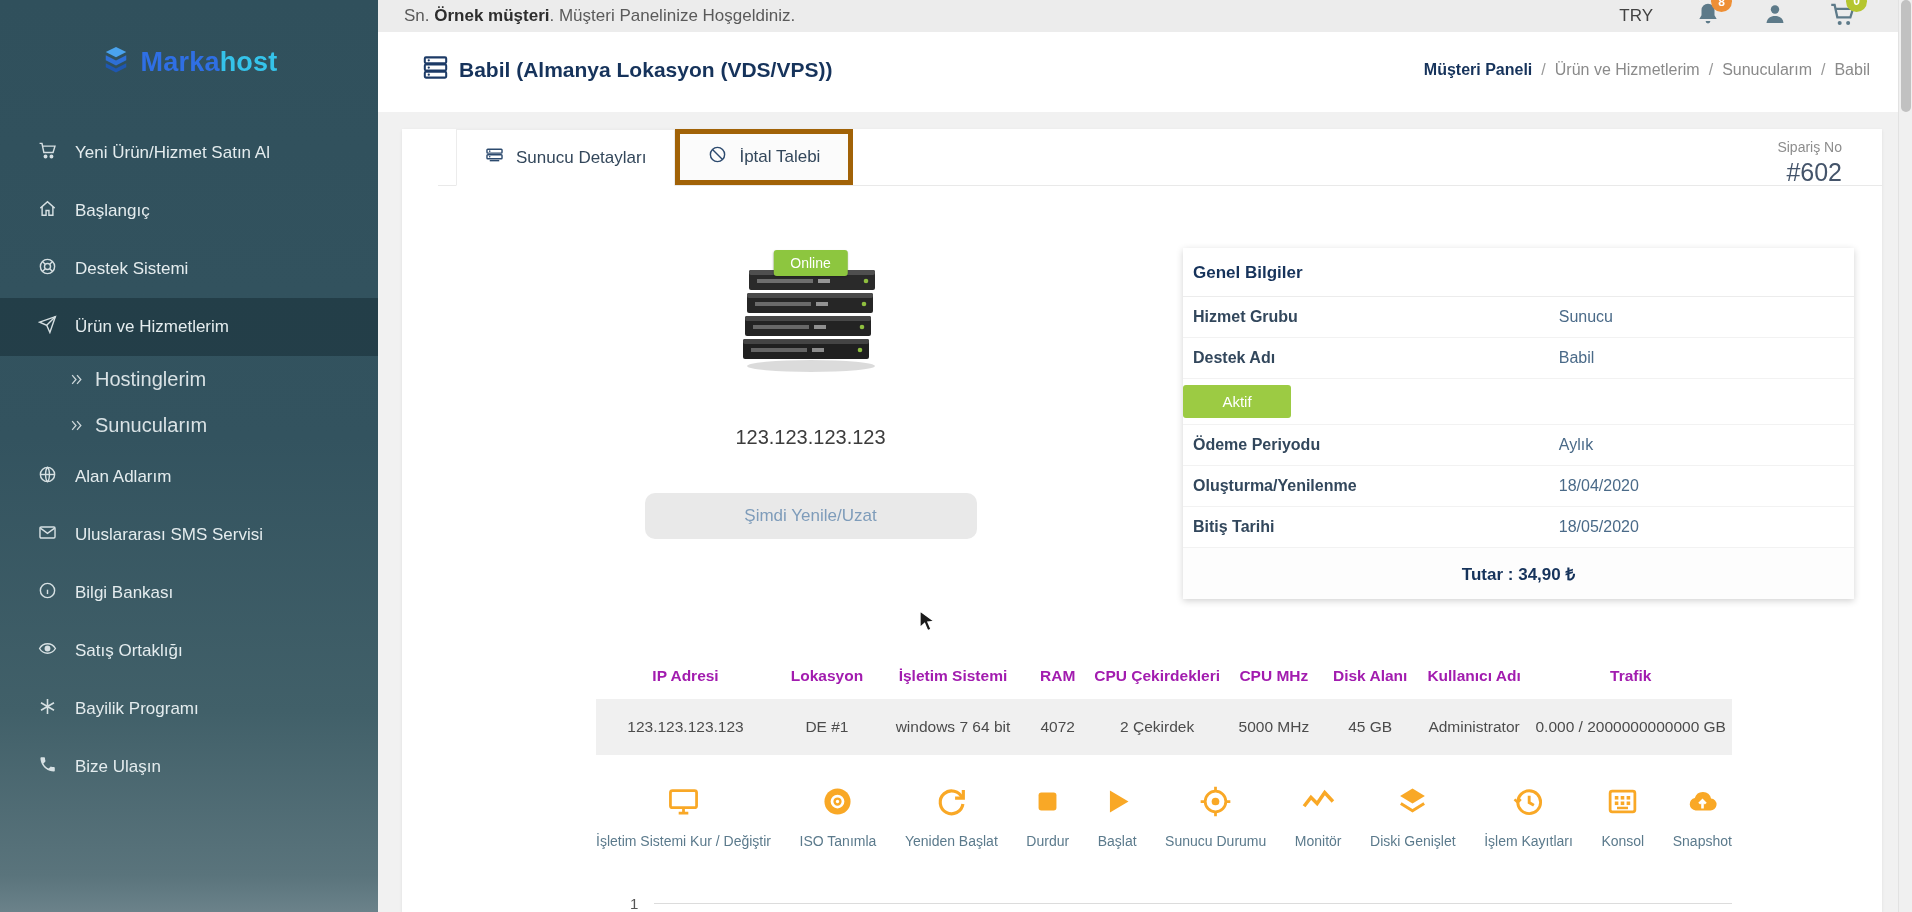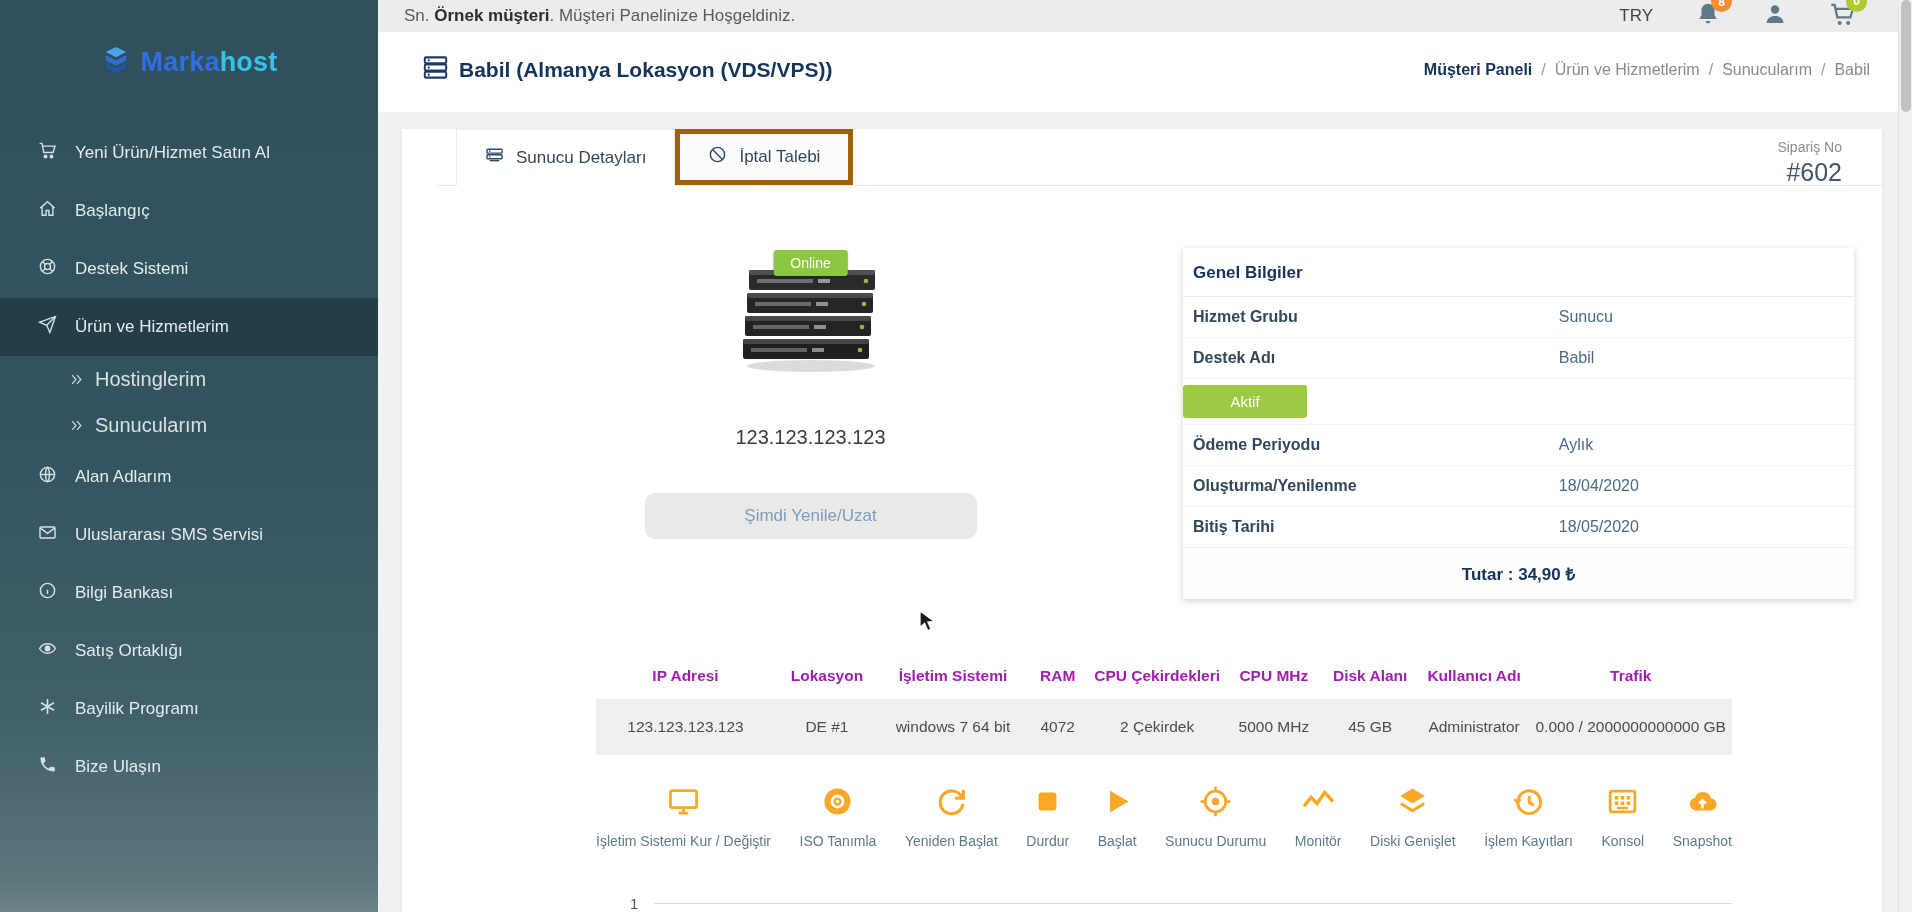--- a/index.html
+++ b/index.html
@@ -67,21 +67,21 @@
   .renew-btn { margin-top:44px; width:332px; height:46px; border:none; border-radius:10px;
     background:#e9e9e9; color:#7e9cba; font-size:17px; cursor:pointer; font-family:inherit; }
 
   .info-panel { background:#fff; box-shadow:0 2px 7px rgba(0,0,0,.18); }
   .info-title { padding:15px 10px 13px; font-size:17px; font-weight:bold; color:#16335b; border-bottom:1px solid #ececec; }
   .info-row { display:flex; align-items:center; min-height:41px; border-bottom:1px solid #f2f2f2; font-size:16px; }
   .info-row.tall { min-height:46px; }
   .info-label { width:56%; padding-left:10px; font-weight:bold; color:#32475c; }
   .info-value { color:#4a6a88; }
   .badge-aktif { display:inline-block; background:#9ccb43; color:#fff; font-size:15px; padding:8px 0;
-    width:124px; text-align:center; border-radius:3px; cursor:pointer; }
+    width:108px; text-align:center; border-radius:3px; cursor:pointer; }
   .info-total { text-align:center; font-weight:bold; font-size:17px; color:#16335b; padding:14px 0; background:#fdfdfd; }
 
   .spec-table-wrap { margin:54px 150px 0 158px; }
   table { width:100%; border-collapse:separate; border-spacing:0 12px; }
   th { font-size:15.5px; font-weight:bold; color:#a21caf; padding:2px 6px; text-align:center; white-space:nowrap; }
   td { background:#f0f0f0; font-size:15.5px; color:#4c4c4c; padding:19px 6px; text-align:center; white-space:nowrap; }
 
   .actions { display:flex; justify-content:space-between; margin:18px 150px 0 158px; }
   .action { display:flex; flex-direction:column; align-items:center; gap:12px; color:#5b7a8c;
     font-size:14px; white-space:nowrap; cursor:pointer; }

